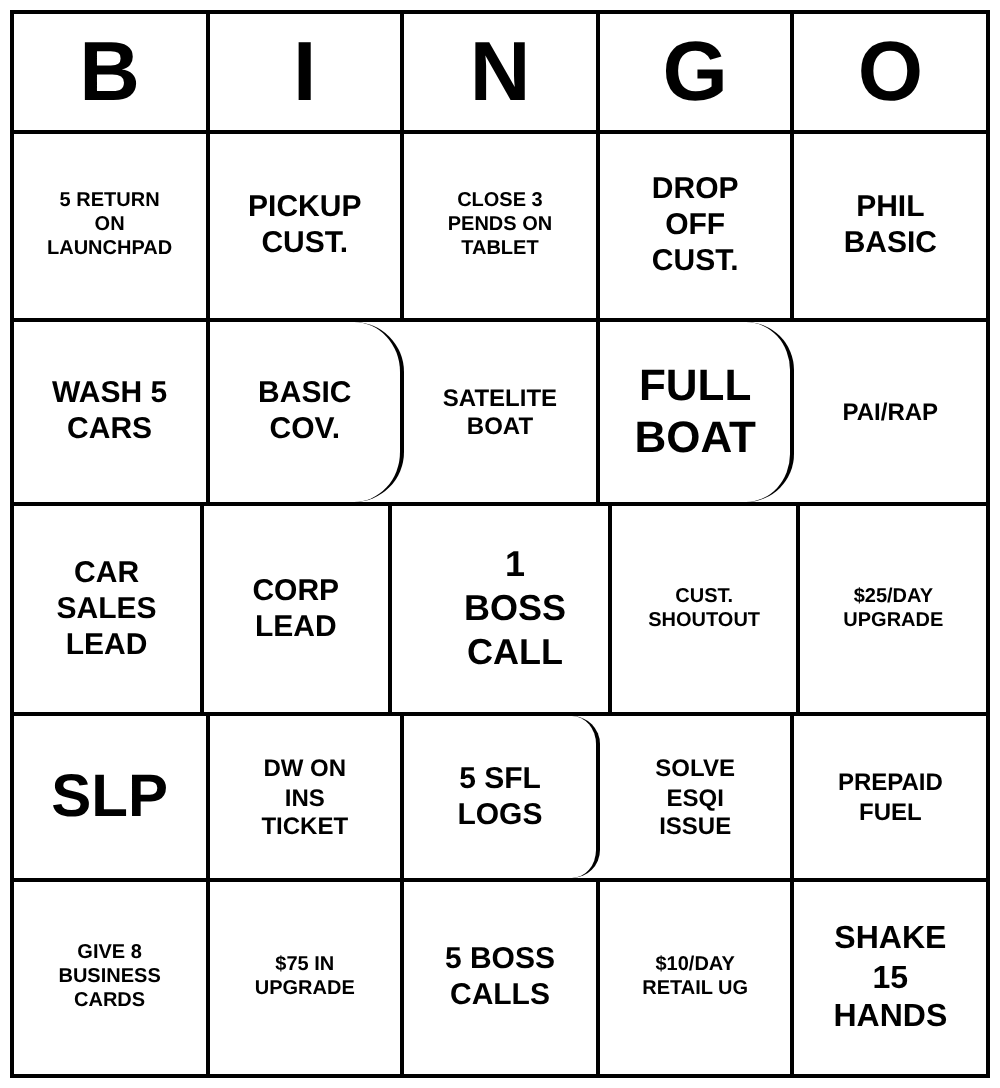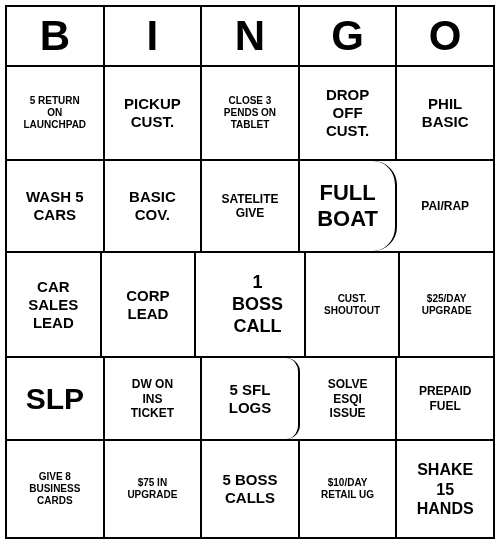--- a/index.html
+++ b/index.html
@@ -96,22 +96,22 @@
   <div class="bingo-grid" id="bingo-grid">
   <div class="bingo-row">
         <div class="bingo-cell" style="font-size: 10px;">5 RETURN ON LAUNCHPAD</div>
         <div class="bingo-cell" style="font-size: 15px;">PICKUP CUST.</div>
         <div class="bingo-cell" style="font-size: 10px;">CLOSE 3 PENDS ON TABLET</div>
         <div class="bingo-cell" style="font-size: 15px;">DROP OFF CUST.</div>
         <div class="bingo-cell" style="font-size: 15px;">PHIL BASIC</div>
       </div>
       <div class="bingo-row">
         <div class="bingo-cell" style="font-size: 15px;">WASH 5 CARS</div>
-        <div class="bingo-cell" style="font-size: 15px;">BASIC COV.</div>
-        <div class="bingo-cell" style="font-size: 12px;">SATELITE GIVE</div>
+        <div class="bingo-cell" style="font-size: 15px; border-radius: 25px;">BASIC COV.</div>
+        <div class="bingo-cell" style="font-size: 12px;">SATELITE BOAT</div>
         <div class="bingo-cell" style="font-size: 22px; border-radius: 24px;">FULL BOAT</div>
         <div class="bingo-cell" style="font-size: 12px;">PAI/RAP</div>
       </div>
       <div class="bingo-row">
         <div class="bingo-cell" style="font-size: 15px;">CAR SALES LEAD</div>
         <div class="bingo-cell" style="font-size: 15px;">CORP LEAD</div>
         <div class="bingo-cell" style="font-size: 18px; margin-left: 15px;">1 BOSS CALL</div>
         <div class="bingo-cell" style="font-size: 10px;">CUST. SHOUTOUT</div>
         <div class="bingo-cell" style="font-size: 10px;">$25/DAY UPGRADE</div>
       </div>

